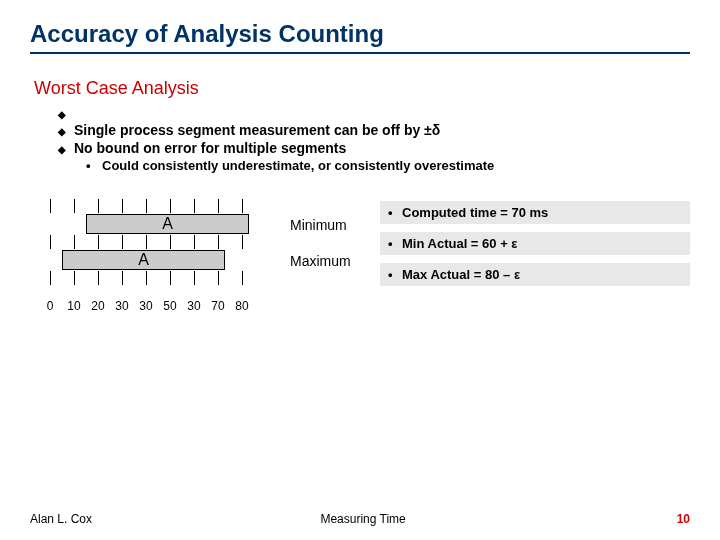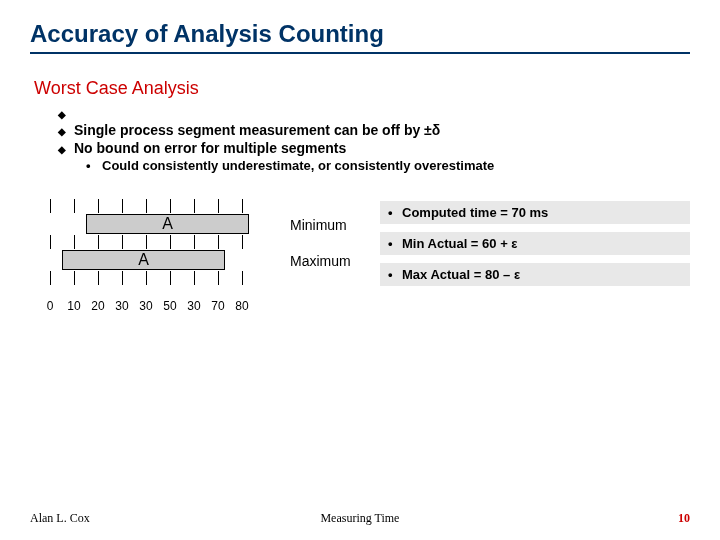--- a/index.html
+++ b/index.html
@@ -121,21 +121,20 @@
   }
   .fact .b { width: 14px; flex-shrink:0; }
   .footer {
     position: absolute;
     bottom: 14px;
     left: 30px;
     right: 30px;
     display: flex;
     justify-content: space-between;
     font-size: 12px;
-    font-family: Liberation Serif, serif;
   }
   .footer .mid { position:absolute; left: 44%; }
   .footer .pn { color: #CC0000; font-weight: bold; }
 </style>
 </head>
 <body>
 
 <div class="title">Accuracy of Analysis Counting</div>
 <hr class="hr">
 

